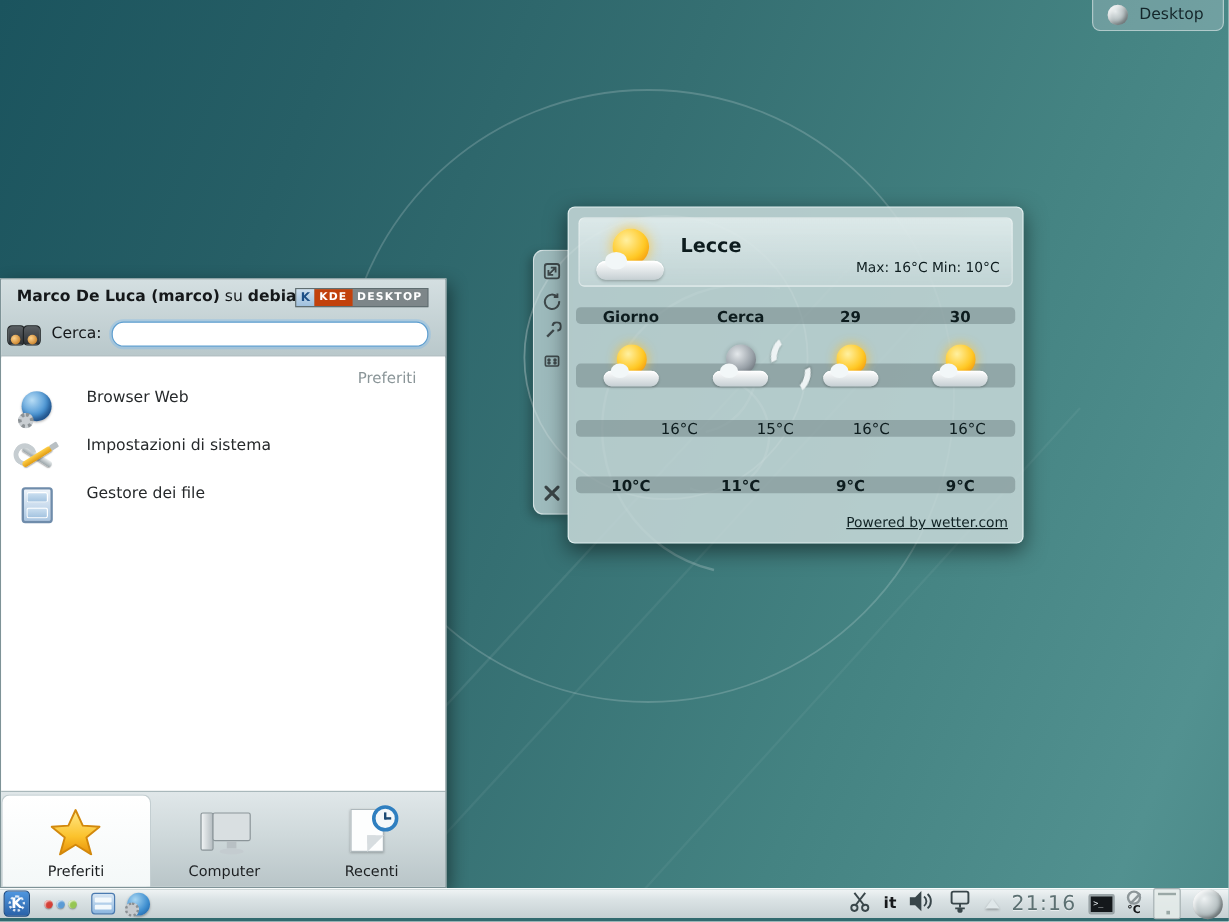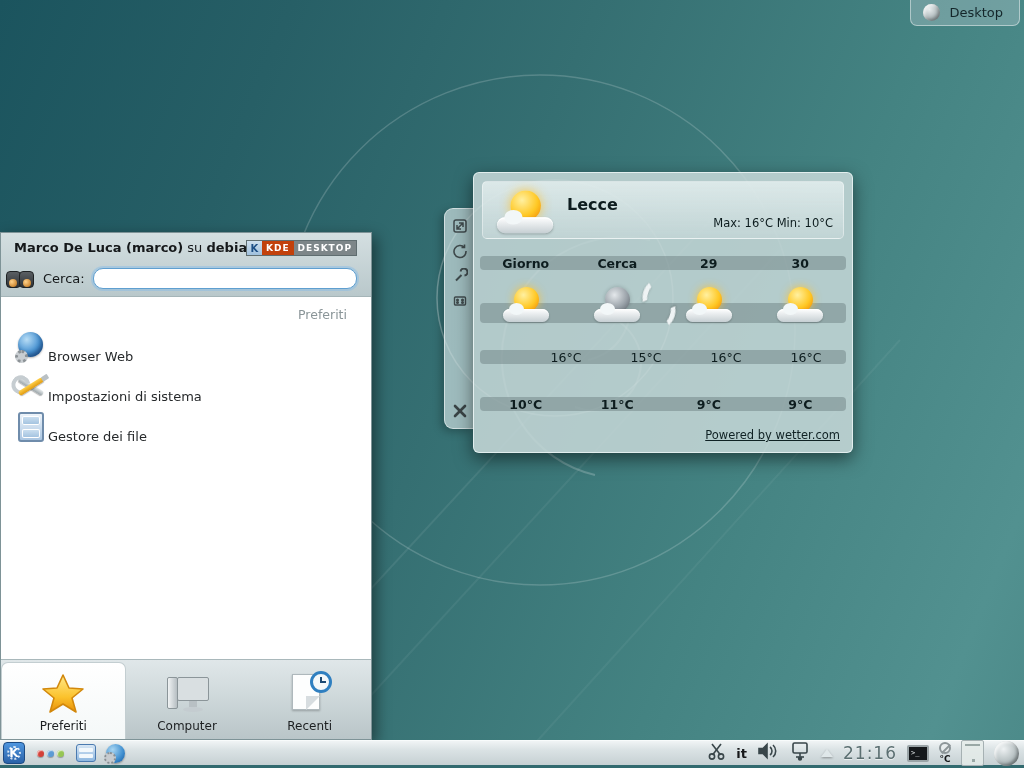--- a/index.html
+++ b/index.html
@@ -138,21 +138,21 @@
   }
   .binoculars .lens { left:4px; } .binoculars .lens2 { right:4px; }
   .ko-search label { font-size:13px; color:#15181a; }
   .search-input {
     flex:1; height:21px; border:1px solid #5f9fd0; border-radius:10px;
     box-shadow:0 0 0 2px rgba(125,185,235,0.4); outline:none; padding:0 8px;
     font-size:12px; background:#fff;
   }
   .ko-list { position:absolute; left:0; right:0; top:65px; bottom:80px; background:#fff; }
   .ko-section { text-align:right; padding:9px 24px 2px 0; font-size:12.5px; color:#8a9598; }
-  .ko-item { display:flex; align-items:flex-end; gap:0; height:40px; padding-left:13px; cursor:pointer; }
+  .ko-item { display:flex; align-items:flex-start; gap:24px; height:40px; padding-left:13px; cursor:pointer; }
   .ko-item .label { font-size:13px; color:#26292b; }
   .fav-icon { width:34px; height:34px; position:relative; flex:0 0 34px; }
 
   .globe {
     position:absolute; left:4px; top:2px; width:25px; height:25px; border-radius:50%;
     background:radial-gradient(circle at 35% 30%, #b8ddf5, #4792d2 55%, #1c5fa4 90%);
     box-shadow:inset -2px -3px 4px rgba(0,0,30,0.3), 0 1px 2px rgba(0,0,0,0.3);
   }
   .gearlet {
     position:absolute; left:1px; bottom:1px; width:13px; height:13px; border-radius:50%;

